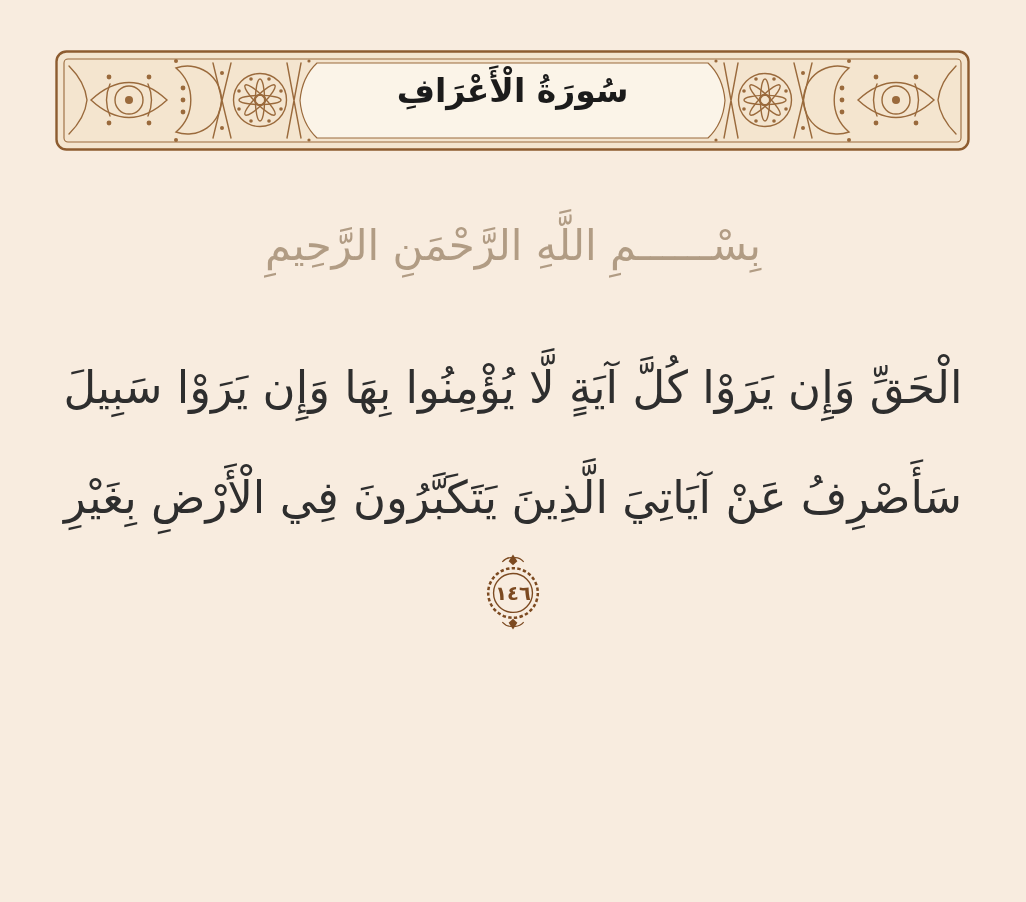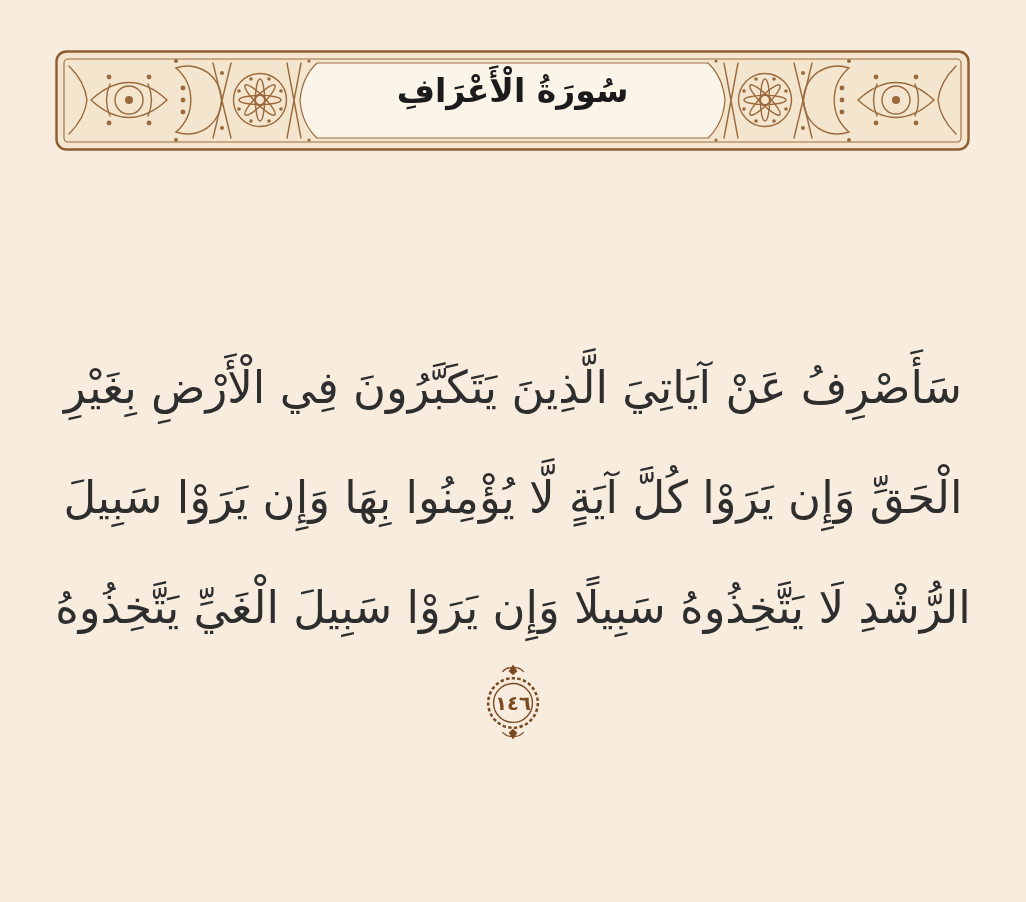--- a/index.html
+++ b/index.html
@@ -118,25 +118,25 @@
       <path d="M262,13 Q247,27 245,50.5 Q247,74 262,88 L653,88 Q668,74 670,50.5 Q668,27 653,13 Z" fill="var(--panel)" stroke="var(--orn)" stroke-width="1.2"></path>
       <circle cx="254" cy="11" r="1.6" fill="var(--orn)"></circle>
       <circle cx="254" cy="90" r="1.6" fill="var(--orn)"></circle>
       <circle cx="661" cy="11" r="1.6" fill="var(--orn)"></circle>
       <circle cx="661" cy="90" r="1.6" fill="var(--orn)"></circle>
     </svg>
 
     <div class="surah-title">سُورَةُ الْأَعْرَافِ</div>
   </div>
 
+  <div class="bismillah">بِسْــــــمِ اللَّهِ الرَّحْمَنِ الرَّحِيمِ</div>
 
   <div class="verse-block">
+    <div class="vline">الْحَقِّ وَإِن يَرَوْا كُلَّ آيَةٍ لَّا يُؤْمِنُوا بِهَا وَإِن يَرَوْا سَبِيلَ</div>
     <div class="vline">سَأَصْرِفُ عَنْ آيَاتِيَ الَّذِينَ يَتَكَبَّرُونَ فِي الْأَرْضِ بِغَيْرِ</div>
-    <div class="vline">الْحَقِّ وَإِن يَرَوْا كُلَّ آيَةٍ لَّا يُؤْمِنُوا بِهَا وَإِن يَرَوْا سَبِيلَ</div>
-    <div class="vline">الرُّشْدِ لَا يَتَّخِذُوهُ سَبِيلًا وَإِن يَرَوْا سَبِيلَ الْغَيِّ يَتَّخِذُوهُ</div>
     <div class="vline-last">
       <svg class="medallion" viewBox="0 0 74 80" aria-hidden="true">
         <circle cx="37" cy="41" r="25.5" fill="none" stroke="var(--med)" stroke-width="2.6" stroke-dasharray="3.5 2.4"></circle>
         <circle cx="37" cy="41" r="20" fill="none" stroke="var(--med)" stroke-width="1.4"></circle>
         <path d="M37,1.5 L41.5,8.5 L37,12.5 L32.5,8.5 Z" fill="var(--med)"></path>
         <path d="M26,9 Q31,3.5 37,5 M48,9 Q43,3.5 37,5" fill="none" stroke="var(--med)" stroke-width="1.2"></path>
         <path d="M37,78.5 L41.5,71.5 L37,67.5 L32.5,71.5 Z" fill="var(--med)"></path>
         <path d="M26,71 Q31,76.5 37,75 M48,71 Q43,76.5 37,75" fill="none" stroke="var(--med)" stroke-width="1.2"></path>
         <text x="37" y="48.5" text-anchor="middle" fill="var(--med)">١٤٦</text>
       </svg>

